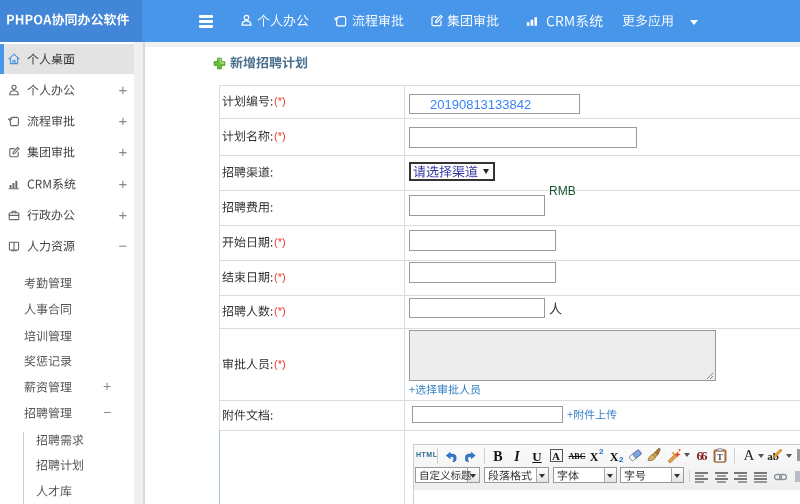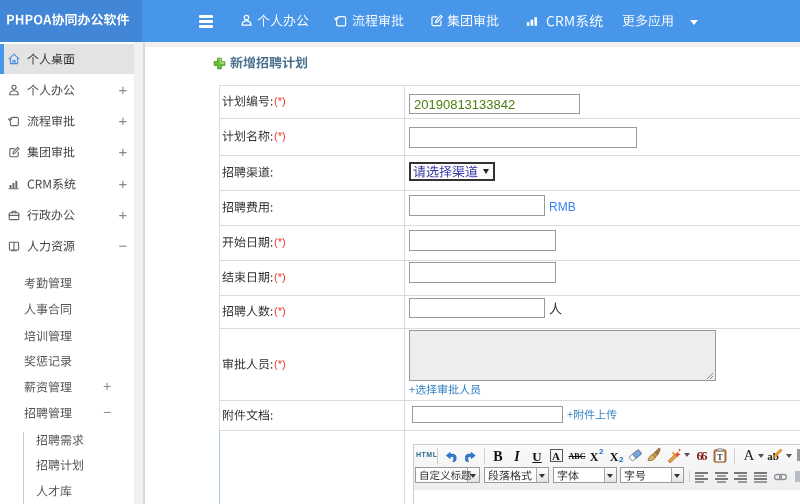--- a/index.html
+++ b/index.html
@@ -251,31 +251,31 @@
         <path d="M429 826C445 798 462 762 474 733H83V569H158V661H839V569H917V733H544L560 738C550 767 526 813 506 847ZM217 290H460V177H217ZM217 355V465H460V355ZM780 290V177H538V290ZM780 355H538V465H780ZM460 628V531H145V54H217V110H460V-78H538V110H780V59H855V531H538V628Z M1184 840V638H1046V568H1184V350C1128 335 1076 321 1034 311L1056 238L1184 276V15C1184 1 1178 -3 1164 -4C1152 -4 1108 -5 1061 -3C1071 -22 1081 -53 1084 -72C1153 -72 1194 -71 1221 -59C1247 -47 1257 -27 1257 15V297L1381 335L1372 403L1257 370V568H1370V638H1257V840ZM1414 -64C1431 -48 1458 -32 1635 49C1630 65 1625 95 1623 116L1488 60V446H1633V516H1488V826H1414V77C1414 35 1394 13 1378 3C1391 -13 1408 -45 1414 -64ZM1887 609C1850 569 1795 520 1743 480V825H1667V64C1667 -30 1689 -56 1762 -56C1776 -56 1854 -56 1869 -56C1938 -56 1955 -7 1961 124C1940 129 1910 144 1892 159C1889 46 1885 16 1863 16C1848 16 1785 16 1773 16C1748 16 1743 24 1743 64V400C1807 444 1884 504 1943 559Z M2457 837C2454 683 2460 194 2043 -17C2066 -33 2090 -57 2104 -76C2349 55 2455 279 2502 480C2551 293 2659 46 2910 -72C2922 -51 2944 -25 2965 -9C2611 150 2549 569 2534 689C2539 749 2540 800 2541 837Z M3268 730H3735V616H3268ZM3190 795V551H3817V795ZM3455 327V235C3455 156 3427 49 3066 -22C3083 -38 3106 -67 3115 -84C3489 0 3535 129 3535 234V327ZM3529 65C3651 23 3815 -42 3898 -84L3936 -20C3850 21 3685 82 3566 120ZM3155 461V92H3232V391H3776V99H3856V461Z M4139 390C4175 390 4205 418 4205 460C4205 501 4175 530 4139 530C4102 530 4073 501 4073 460C4073 418 4102 390 4139 390ZM4139 -13C4175 -13 4205 15 4205 56C4205 98 4175 126 4139 126C4102 126 4073 98 4073 56C4073 15 4102 -13 4139 -13Z" fill="#333"></path>
       </g>
     </svg>
     <div style="position:absolute;left:274px;top:358px;white-space:nowrap;font:11px Liberation Sans,sans-serif;color:#e8392e;">(*)</div>
     <svg style="position:absolute;left:222px;top:409px;" width="51.3" height="12" viewBox="0 -880 4278 1000">
       <g transform="scale(1,-1)">
         <path d="M574 414C611 342 656 245 676 184L738 214C717 275 672 368 632 440ZM802 828V610H553V540H802V16C802 0 796 -4 781 -5C766 -6 719 -6 665 -4C676 -25 686 -59 690 -78C764 -79 808 -76 836 -64C863 -51 874 -28 874 17V540H963V610H874V828ZM516 839C474 693 401 550 317 457C332 442 356 410 365 395C390 424 414 457 437 494V-75H505V617C536 682 563 751 585 821ZM83 797V-80H150V729H273C253 659 226 567 200 493C266 411 281 339 281 284C281 251 276 222 262 211C255 205 244 202 233 202C219 201 201 201 180 203C192 184 197 156 197 136C219 135 242 135 261 138C280 140 297 146 310 157C337 176 348 220 348 276C348 340 333 415 266 501C297 584 332 687 358 772L310 801L298 797Z M1317 341V268H1604V-80H1679V268H1953V341H1679V562H1909V635H1679V828H1604V635H1470C1483 680 1494 728 1504 775L1432 790C1409 659 1367 530 1309 447C1327 438 1359 420 1373 409C1400 451 1425 504 1446 562H1604V341ZM1268 836C1214 685 1126 535 1032 437C1045 420 1067 381 1075 363C1107 397 1137 437 1167 480V-78H1239V597C1277 667 1311 741 1339 815Z M2423 823C2453 774 2485 707 2497 666L2580 693C2566 734 2531 799 2501 847ZM2050 664V590H2206C2265 438 2344 307 2447 200C2337 108 2202 40 2036 -7C2051 -25 2075 -60 2083 -78C2250 -24 2389 48 2502 146C2615 46 2751 -28 2915 -73C2928 -52 2950 -20 2967 -4C2807 36 2671 107 2560 201C2661 304 2738 432 2796 590H2954V664ZM2504 253C2410 348 2336 462 2284 590H2711C2661 455 2592 344 2504 253Z M3851 776C3830 702 3788 597 3753 534L3813 515C3848 575 3891 673 3925 755ZM3397 751C3430 679 3469 582 3486 521L3551 547C3533 608 3493 701 3458 774ZM3193 840V626H3047V555H3181C3151 418 3088 260 3026 175C3038 158 3056 128 3065 108C3113 175 3159 287 3193 401V-79H3264V424C3295 374 3332 312 3347 279L3393 337C3375 365 3291 482 3264 516V555H3390V626H3264V840ZM3369 63V-9H3842V-71H3916V471H3694V837H3621V471H3392V398H3842V269H3404V201H3842V63Z M4139 390C4175 390 4205 418 4205 460C4205 501 4175 530 4139 530C4102 530 4073 501 4073 460C4073 418 4102 390 4139 390ZM4139 -13C4175 -13 4205 15 4205 56C4205 98 4175 126 4139 126C4102 126 4073 98 4073 56C4073 15 4102 -13 4139 -13Z" fill="#333"></path>
       </g>
     </svg>
     <div style="position:absolute;left:409px;top:94px;width:171px;height:20px;background:#fff;border:1px solid #9a9a9a;box-sizing:border-box;"></div>
-    <div style="position:absolute;left:414px;top:97px;white-space:nowrap;font:13px Liberation Sans,sans-serif;color:#4d7c0f;">20190813133842</div>
+    <div style="position:absolute;left:430px;top:97px;white-space:nowrap;font:13px Liberation Sans,sans-serif;color:#3b82f6;">20190813133842</div>
     <div style="position:absolute;left:409px;top:127px;width:228px;height:21px;background:#fff;border:1px solid #9a9a9a;box-sizing:border-box;"></div>
     <div style="position:absolute;left:409px;top:162px;width:86px;height:19px;background:#fdfdfd;border:2px solid #333;box-sizing:border-box;"></div>
     <svg style="position:absolute;left:413px;top:165px;" width="65.0" height="13" viewBox="0 -880 5000 1000">
       <g transform="scale(1,-1)">
         <path d="M107 772C159 725 225 659 256 617L307 670C276 711 208 773 155 818ZM42 526V454H192V88C192 44 162 14 144 2C157 -13 177 -44 184 -62C198 -41 224 -20 393 110C385 125 373 154 368 174L264 96V526ZM494 212H808V130H494ZM494 265V342H808V265ZM614 840V762H382V704H614V640H407V585H614V516H352V458H960V516H688V585H899V640H688V704H929V762H688V840ZM424 400V-79H494V75H808V5C808 -7 803 -11 790 -12C776 -13 728 -13 677 -11C687 -29 696 -57 699 -76C770 -76 816 -76 843 -64C872 -53 880 -33 880 4V400Z M1061 765C1119 716 1187 646 1216 597L1278 644C1246 692 1177 760 1118 806ZM1446 810C1422 721 1380 633 1326 574C1344 565 1376 545 1390 534C1413 562 1435 597 1455 636H1603V490H1320V423H1501C1484 292 1443 197 1293 144C1309 130 1331 102 1339 83C1507 149 1557 264 1576 423H1679V191C1679 115 1696 93 1771 93C1786 93 1854 93 1869 93C1932 93 1952 125 1959 252C1938 257 1907 268 1893 282C1890 177 1886 163 1861 163C1847 163 1792 163 1782 163C1756 163 1753 166 1753 191V423H1951V490H1678V636H1909V701H1678V836H1603V701H1485C1498 731 1509 763 1518 795ZM1251 456H1056V386H1179V83C1136 63 1090 27 1045 -15L1095 -80C1152 -18 1206 34 1243 34C1265 34 1296 5 1335 -19C1401 -58 1484 -68 1600 -68C1698 -68 1867 -63 1945 -58C1946 -36 1958 1 1966 20C1867 10 1715 3 1601 3C1495 3 1411 9 1349 46C1301 74 1278 98 1251 100Z M2177 839V639H2046V569H2177V356C2124 340 2075 326 2036 315L2055 242L2177 281V12C2177 -1 2172 -5 2160 -6C2148 -6 2109 -7 2066 -5C2076 -26 2085 -57 2088 -76C2152 -76 2191 -75 2216 -62C2241 -50 2250 -29 2250 12V305L2366 343L2356 412L2250 379V569H2369V639H2250V839ZM2804 719C2768 667 2719 621 2662 581C2610 621 2566 667 2532 719ZM2396 787V719H2460C2497 652 2546 594 2604 544C2526 497 2438 462 2353 441C2367 426 2385 398 2393 380C2484 407 2577 447 2660 500C2738 446 2829 405 2928 379C2938 399 2959 427 2974 442C2880 462 2794 496 2720 542C2799 602 2866 677 2909 765L2864 790L2851 787ZM2620 412V324H2417V256H2620V153H2366V85H2620V-82H2695V85H2957V153H2695V256H2885V324H2695V412Z M3042 650C3103 631 3178 597 3216 570L3253 625C3214 652 3137 683 3078 700ZM3116 792C3175 771 3248 737 3285 710L3320 763C3283 790 3208 822 3150 839ZM3069 351 3122 298C3187 365 3262 448 3324 523L3280 574C3211 493 3126 404 3069 351ZM3919 806H3373V344H3460V263H3057V197H3388C3301 111 3163 35 3037 -4C3053 -19 3076 -47 3087 -66C3220 -19 3367 72 3460 177V-81H3536V172C3630 71 3776 -16 3913 -59C3924 -40 3947 -11 3964 5C3832 40 3692 111 3604 197H3945V263H3536V344H3939V405H3446V480H3875V676H3446V746H3919ZM3446 622H3801V535H3446Z M4064 765C4117 714 4180 642 4207 596L4269 638C4239 684 4175 753 4122 801ZM4455 368H4790V284H4455ZM4455 231H4790V147H4455ZM4455 504H4790V421H4455ZM4384 561V89H4863V561H4624C4635 586 4647 616 4659 645H4947V708H4760C4784 741 4809 781 4833 818L4759 840C4743 801 4711 747 4684 708H4497L4549 732C4537 763 4505 811 4476 844L4414 817C4440 784 4468 739 4481 708H4311V645H4576C4570 618 4561 587 4553 561ZM4262 483H4051V413H4190V102C4145 86 4094 44 4042 -7L4089 -68C4140 -6 4191 47 4227 47C4250 47 4281 17 4324 -7C4393 -46 4479 -57 4597 -57C4693 -57 4869 -51 4941 -46C4942 -25 4954 9 4962 27C4865 17 4716 10 4599 10C4490 10 4404 17 4340 52C4305 72 4282 90 4262 100Z" fill="#3a3aa6"></path>
       </g>
     </svg>
     <div style="position:absolute;left:483px;top:169px;width:0px;height:0px;border-left:3.5px solid transparent;border-right:3.5px solid transparent;border-top:5px solid #222;"></div>
     <div style="position:absolute;left:409px;top:195px;width:136px;height:21px;background:#fff;border:1px solid #9a9a9a;box-sizing:border-box;"></div>
-    <div style="position:absolute;left:549px;top:200px;white-space:nowrap;font:12px Liberation Sans,sans-serif;color:#3b82f6;text-align:right;">RMB</div>
+    <div style="position:absolute;left:549px;top:184px;white-space:nowrap;font:12px Liberation Sans,sans-serif;color:#14532d;text-align:right;">RMB</div>
     <div style="position:absolute;left:409px;top:230px;width:147px;height:21px;background:#fff;border:1px solid #9a9a9a;box-sizing:border-box;"></div>
     <div style="position:absolute;left:409px;top:262px;width:147px;height:21px;background:#fff;border:1px solid #9a9a9a;box-sizing:border-box;"></div>
     <div style="position:absolute;left:409px;top:298px;width:136px;height:20px;background:#fff;border:1px solid #9a9a9a;box-sizing:border-box;"></div>
     <svg style="position:absolute;left:549px;top:302px;" width="13.0" height="13" viewBox="0 -880 1000 1000">
       <g transform="scale(1,-1)">
         <path d="M457 837C454 683 460 194 43 -17C66 -33 90 -57 104 -76C349 55 455 279 502 480C551 293 659 46 910 -72C922 -51 944 -25 965 -9C611 150 549 569 534 689C539 749 540 800 541 837Z" fill="#333"></path>
       </g>
     </svg>
     <div style="position:absolute;left:409px;top:330px;width:307px;height:51px;background:#ededed;border:1px solid #999;box-sizing:border-box;"></div>
     <svg style="position:absolute;left:705px;top:371px" width="9" height="9" viewBox="0 0 9 9">

